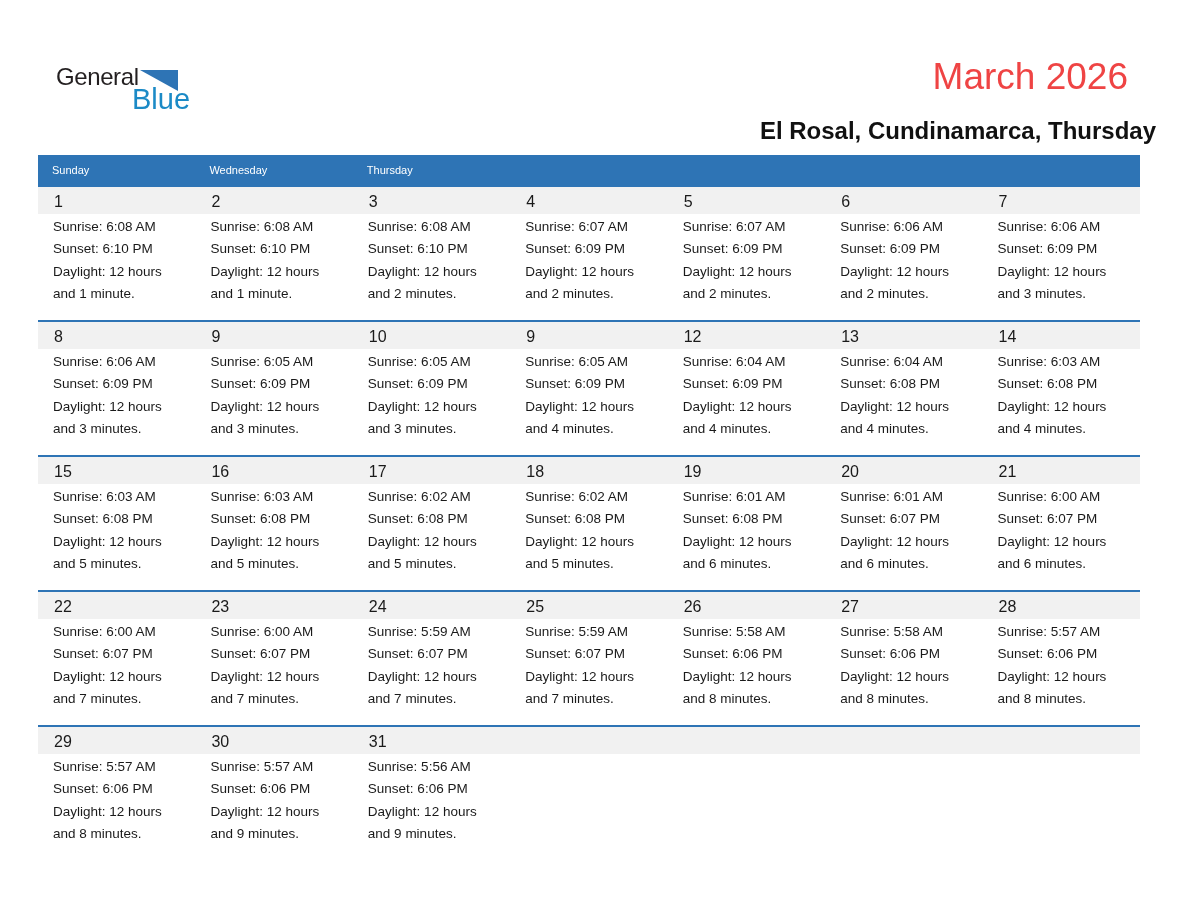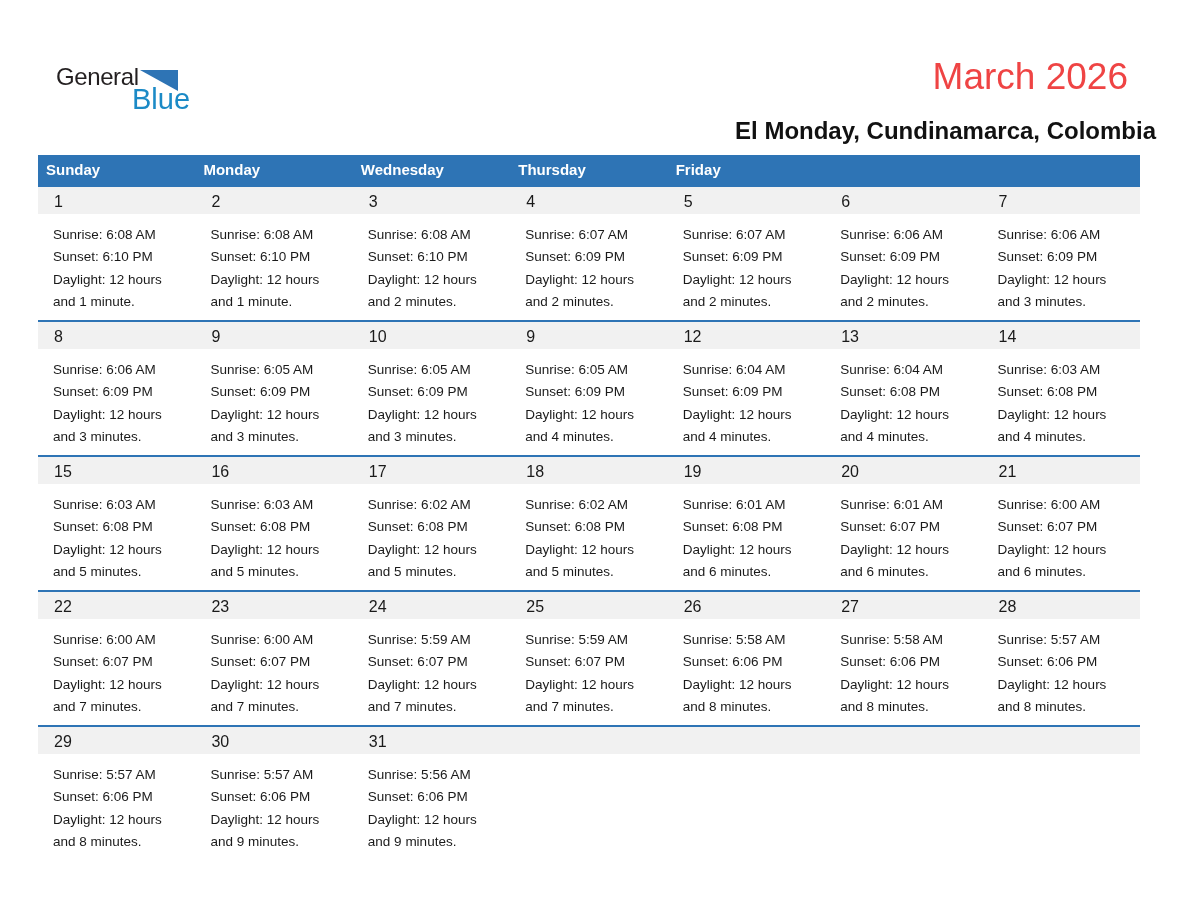--- a/index.html
+++ b/index.html
@@ -10,49 +10,47 @@
   }
   .logo { position:absolute; left:56px; top:62px; }
   .logo-row1 { display:flex; align-items:center; font-size:24px; color:#231f20; letter-spacing:-0.4px; line-height:30px; }
   .logo-triangle { margin-left:1px; margin-top:6px; }
   .logo-row2 { font-size:29px; color:var(--logo-blue); margin-left:76px; margin-top:-8px; line-height:30px;text-align:center; }
   .page-title { position:absolute; top:56px; right:60px; font-size:37px; color:#ef4444; white-space:nowrap; }
   .page-subtitle { position:absolute; top:117px; right:32px; font-size:24px; font-weight:bold; color:#111; white-space:nowrap; }
 
   .calendar { position:absolute; left:38px; top:155px; width:1102px; }
   .weekday-row { display:grid; grid-template-columns:repeat(7,1fr); background:var(--cal-blue); height:30px; }
-  .weekday-cell { color:#ffffff; font-size:15px; line-height:30px; padding-left:8px; overflow:hidden;font-weight:bold; }
+  .weekday-cell { color:#ffffff; font-size:11px; line-height:30px; padding-left:14px; overflow:hidden; }
   .week-row { display:grid; grid-template-columns:repeat(7,1fr); border-top:2px solid var(--cal-blue); height:133px; }
   .day-num { height:27px; background:var(--band-gray); font-size:16px; line-height:29px; padding-left:16px; color:var(--text-dark); }
-  .day-body { padding:10px 6px 0 15px; }
+  .day-body { padding:2px 6px 0 15px; }
   .day-line { font-size:13.5px; line-height:22.4px; color:var(--text-dark); white-space:nowrap; }
 </style>
 </head>
 <body style="--cal-blue: #2E74B5; --logo-blue: #1B8AC6; --band-gray: #F1F1F1; --text-dark: #1A1A1A;">
 
 <div class="logo">
   <div class="logo-row1">
     <span>General</span>
     <svg class="logo-triangle" width="38" height="21" viewBox="0 0 38 21">
       <polygon points="0,0 38,0 38,21" fill="#2E74B5"></polygon>
     </svg>
   </div>
   <div class="logo-row2">Blue</div>
 </div>
 
 <div class="page-title">March 2026</div>
-<div class="page-subtitle">El Monday, Cundinamarca, Colombia</div>
+<div class="page-subtitle">El Rosal, Cundinamarca, Thursday</div>
 
 <div class="calendar">
   <div class="weekday-row">
       <div class="weekday-cell">Sunday</div>
-      <div class="weekday-cell">Monday</div>
       <div class="weekday-cell">Wednesday</div>
       <div class="weekday-cell">Thursday</div>
-      <div class="weekday-cell">Friday</div>
     </div>
   <div>
       <div class="week-row">
         <div class="day-cell">
           <div class="day-num">1</div>
           <div class="day-body">
             <div class="day-line">Sunrise: 6:08 AM</div>
             <div class="day-line">Sunset: 6:10 PM</div>
             <div class="day-line">Daylight: 12 hours</div>
             <div class="day-line">and 1 minute.</div>

